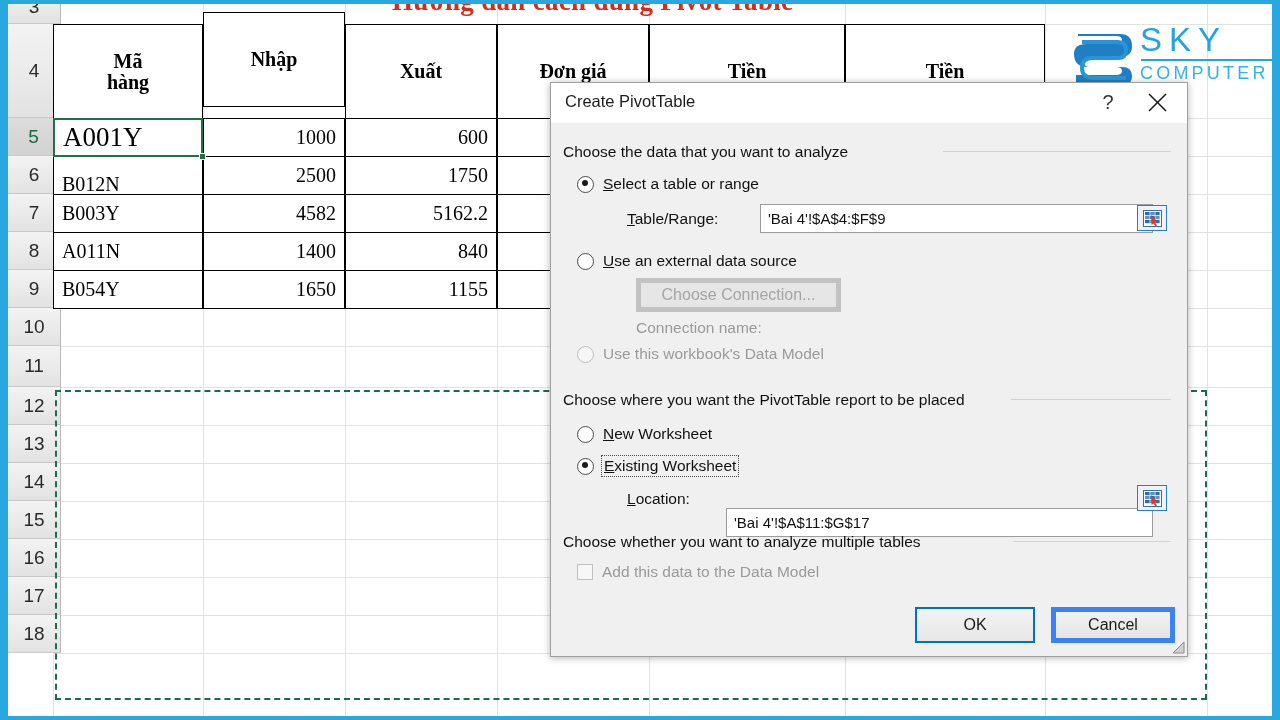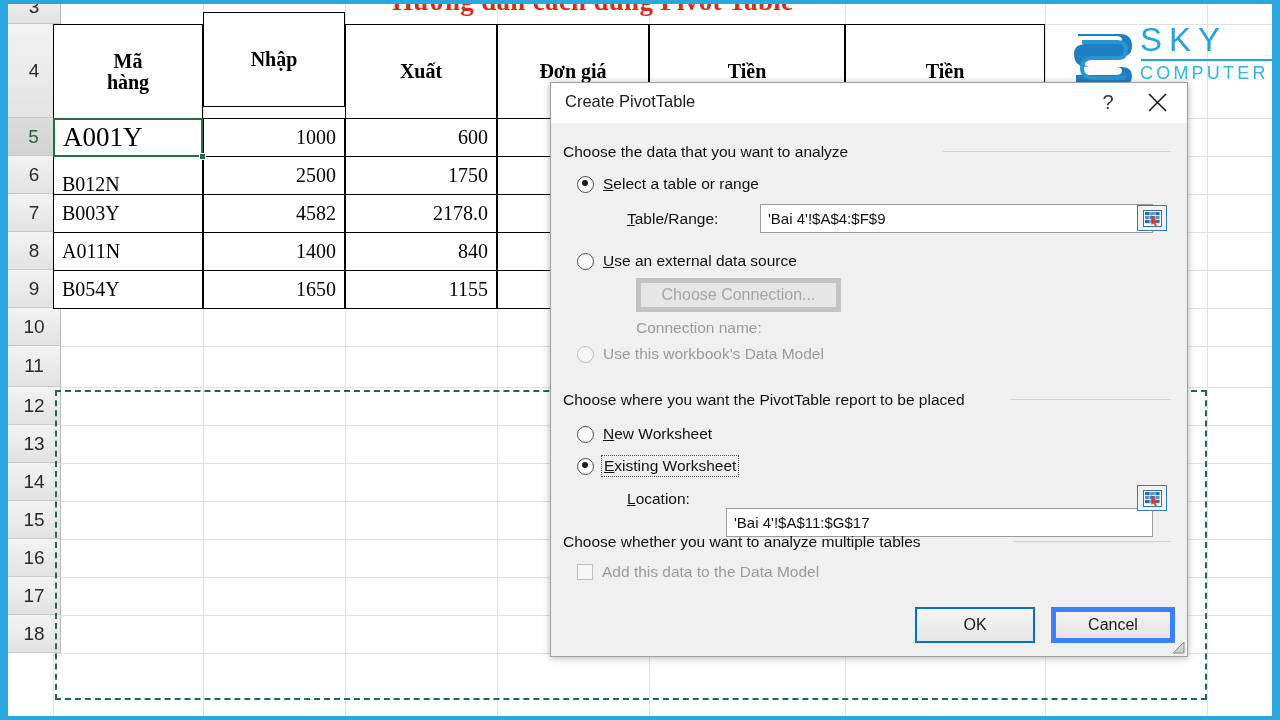--- a/index.html
+++ b/index.html
@@ -300,21 +300,21 @@
         <div class="tbl-cell num" style="left: 641px; top: 114px; width: 196px; height: 39px;"></div>
         <div class="tbl-cell num" style="left: 837px; top: 114px; width: 200px; height: 39px;"></div>
         <div class="tbl-cell txt" style="left: 45px; top: 152px; width: 150px; height: 56px;">B012N</div>
         <div class="tbl-cell num" style="left: 195px; top: 152px; width: 142px; height: 39px;">2500</div>
         <div class="tbl-cell num" style="left: 337px; top: 152px; width: 152px; height: 39px;">1750</div>
         <div class="tbl-cell num" style="left: 489px; top: 152px; width: 152px; height: 39px;">1</div>
         <div class="tbl-cell num" style="left: 641px; top: 152px; width: 196px; height: 39px;"></div>
         <div class="tbl-cell num" style="left: 837px; top: 152px; width: 200px; height: 39px;"></div>
         <div class="tbl-cell txt" style="left: 45px; top: 190px; width: 150px; height: 39px;">B003Y</div>
         <div class="tbl-cell num" style="left: 195px; top: 190px; width: 142px; height: 39px;">4582</div>
-        <div class="tbl-cell num" style="left: 337px; top: 190px; width: 152px; height: 39px;">2178.0</div>
+        <div class="tbl-cell num" style="left: 337px; top: 190px; width: 152px; height: 39px;">5162.2</div>
         <div class="tbl-cell num" style="left: 489px; top: 190px; width: 152px; height: 39px;">1</div>
         <div class="tbl-cell num" style="left: 641px; top: 190px; width: 196px; height: 39px;"></div>
         <div class="tbl-cell num" style="left: 837px; top: 190px; width: 200px; height: 39px;"></div>
         <div class="tbl-cell txt" style="left: 45px; top: 228px; width: 150px; height: 39px;">A011N</div>
         <div class="tbl-cell num" style="left: 195px; top: 228px; width: 142px; height: 39px;">1400</div>
         <div class="tbl-cell num" style="left: 337px; top: 228px; width: 152px; height: 39px;">840</div>
         <div class="tbl-cell num" style="left: 489px; top: 228px; width: 152px; height: 39px;">1</div>
         <div class="tbl-cell num" style="left: 641px; top: 228px; width: 196px; height: 39px;"></div>
         <div class="tbl-cell num" style="left: 837px; top: 228px; width: 200px; height: 39px;"></div>
         <div class="tbl-cell txt" style="left: 45px; top: 266px; width: 150px; height: 39px;">B054Y</div>

